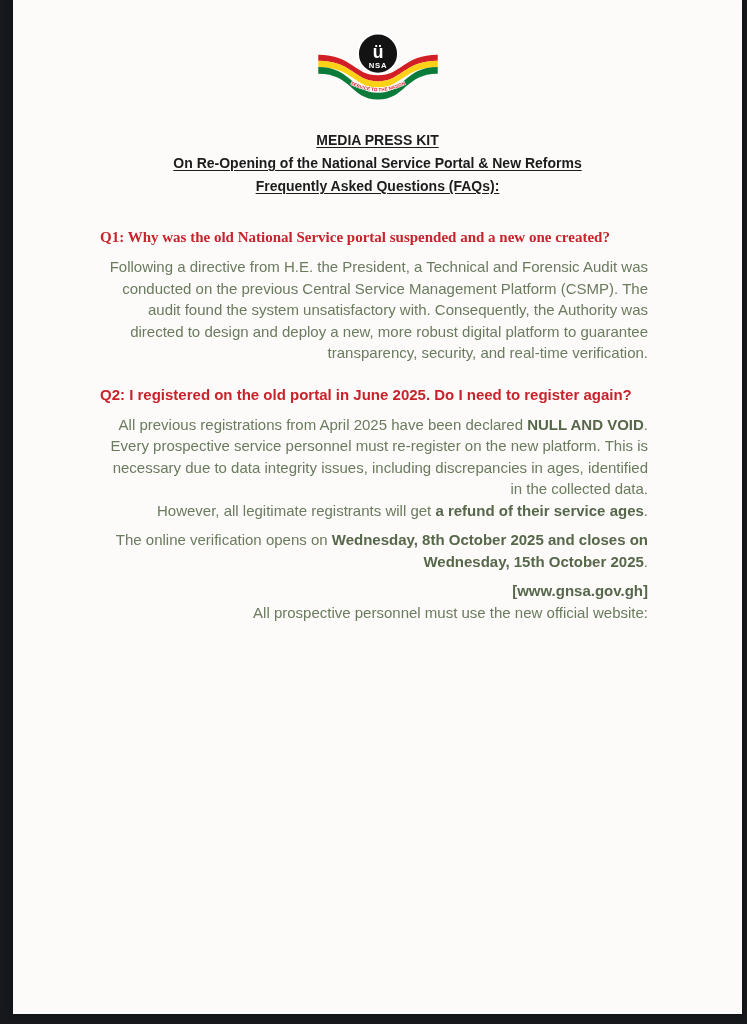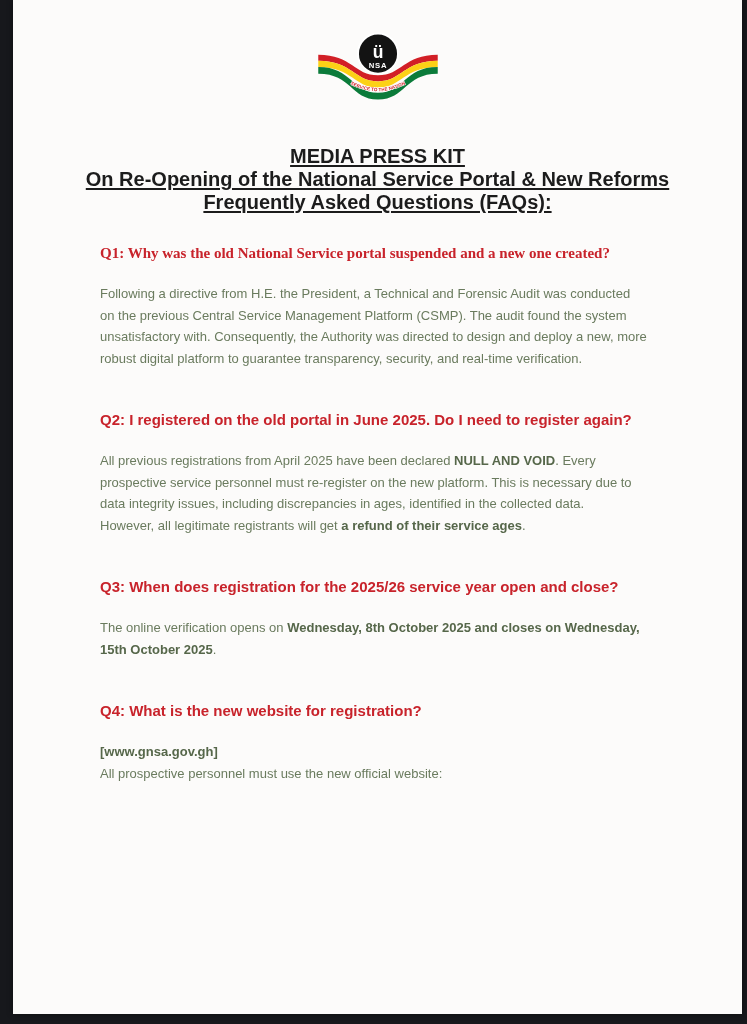--- a/index.html
+++ b/index.html
@@ -14,36 +14,37 @@
     font-family:"Liberation Sans",sans-serif;
     position:relative;
   }
   .page{
     position:absolute; left:13px; right:5px; top:0; bottom:10px;
     background:var(--page_bg);
     box-shadow:0 0 6px rgba(0,0,0,.45);
   }
   .logo-wrap{ text-align:center; padding-top:32px; }
   .title-block{
-    margin-top:40px; text-align:center;
-    font-size:20px; font-weight:bold; line-height:23px;
+    margin-top:24px; text-align:center;
+    font-size:14px; font-weight:bold; line-height:23px;
     color:var(--title_black);
   }
   .title-block .tline{ text-decoration:underline; text-underline-offset:2px; }
   .content{ padding:0 94px 0 87px; }
   .faq .question{
-    margin-top:40px;
+    margin-top:20px;
     font-size:15px; font-weight:bold; line-height:22px;
     color:var(--heading_red);
   }
   .faq:first-child .question{ margin-top:28px;font-family:Liberation Serif, serif; }
   .faq .answer{
-    margin-top:19px;
-    font-size:13px; line-height:21.5px;
+    margin-top:8px;
+    font-size:15px; line-height:21.5px;
     color:var(--body_green);
+    text-align:right;
   }
   .faq .answer b{ color:var(--body_green_bold); }
   svg text{ font-family:"Liberation Sans",sans-serif; }
 </style>
 </head>
 <body>
 
 <div class="page">
 
   <div class="logo-wrap">
@@ -77,28 +78,26 @@
 
   <section class="faq">
     <h2 class="question">Q2: I registered on the old portal in June 2025. Do I need to register again?</h2>
     <div class="answer">
           <div class="para"><span>All previous registrations from April 2025 have been declared </span><b>NULL AND VOID</b><span>. Every prospective service personnel must re-register on the new platform. This is necessary due to data integrity issues, including discrepancies in ages, identified in the collected data.</span></div>
           <div class="para"><span>However, all legitimate registrants will get </span><b>a refund of their service ages</b><span>.</span></div>
         </div>
   </section>
 
   <section class="faq">
-    <h2 class="question">Q3: When does registration for the 2025/26 service year open and close?</h2>
     <div class="answer">
           <div class="para"><span>The online verification opens on </span><b>Wednesday, 8th October 2025 and closes on Wednesday, 15th October 2025</b><span>.</span></div>
         </div>
   </section>
 
   <section class="faq">
-    <h2 class="question">Q4: What is the new website for registration?</h2>
     <div class="answer">
           <div class="para"><b>[www.gnsa.gov.gh]</b></div>
           <div class="para"><span>All prospective personnel must use the new official website:</span></div>
         </div>
   </section>
 </div>
 
 </div>
 
 </body></html>

